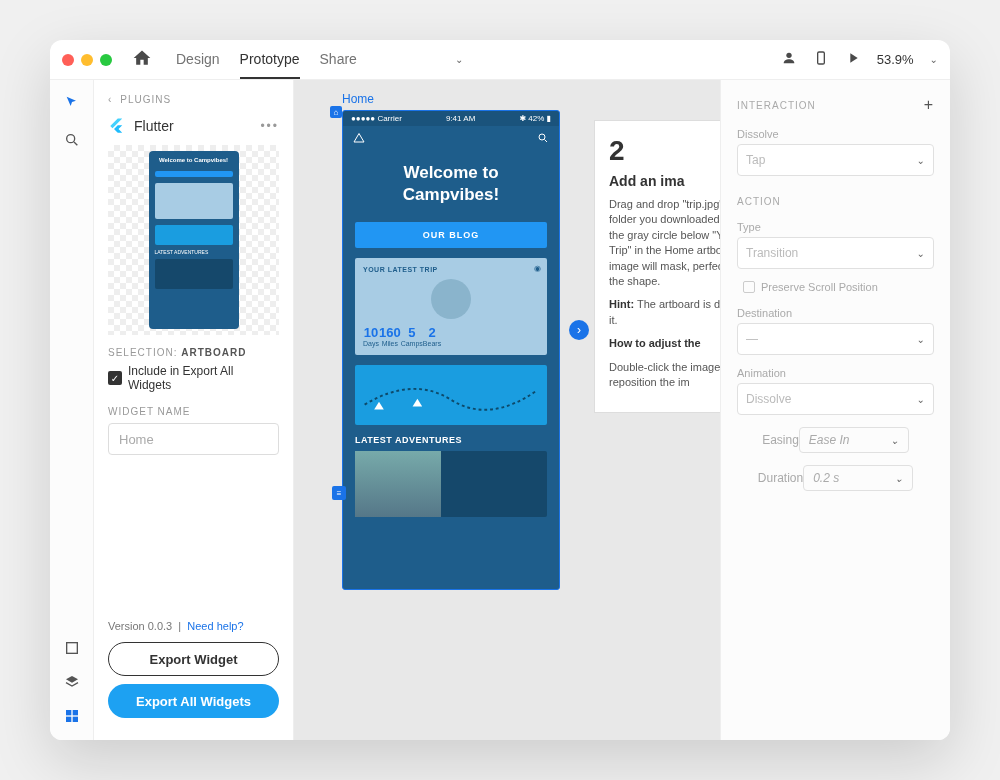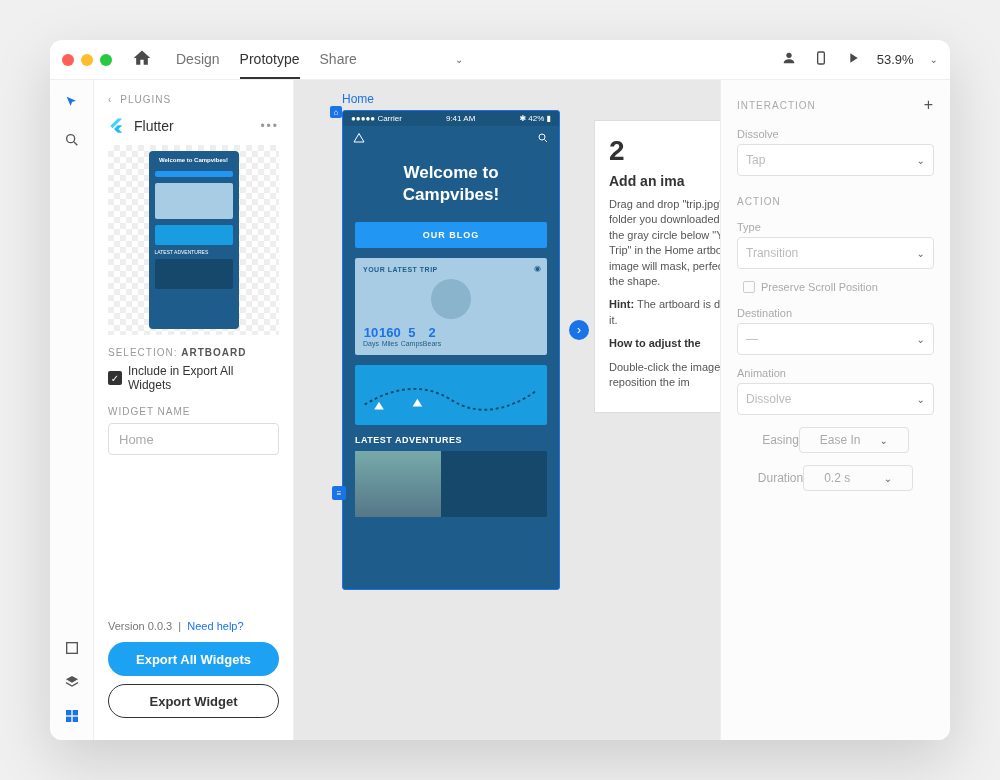--- a/index.html
+++ b/index.html
@@ -79,21 +79,21 @@
 .tutorial p{ margin-bottom:8px; line-height:1.4;}
 .tutorial b{ color:#333;}
 .rightpanel { width: 230px; border-left:1px solid #eee; background:#fcfcfc; padding:16px; font-size:12px; color:#aaa;}
 .rp-section{ margin-bottom:20px;}
 .rp-head{ display:flex; justify-content:space-between; align-items:center; font-size:10px; letter-spacing:1px; margin-bottom:14px;}
 .rp-label{ font-size:11px; margin-bottom:4px;}
 .rp-select{ width:100%; height:32px; border:1px solid #e0e0e0; border-radius:4px; background:#fff; padding:0 8px; display:flex; align-items:center; justify-content:space-between; margin-bottom:12px; color:#bbb; font-size:12px;}
 .rp-chk{ display:flex; align-items:center; gap:6px; margin:4px 0 14px 6px; font-size:11px;}
 .rp-chk .box{ width:12px; height:12px; border:1px solid #ccc; border-radius:2px;}
 .rp-row{ display:flex; justify-content:center; align-items:center; margin-bottom:12px;}
-.rp-row .val{ width:110px; height:26px; border:1px solid #e0e0e0; border-radius:4px; display:flex; align-items:center; justify-content:space-between; padding:0 20px; font-size:12px;}
+.rp-row .val{ width:110px; height:26px; border:1px solid #e0e0e0; border-radius:4px; display:flex; align-items:center; justify-content:space-between; padding:0 9px; font-size:12px;font-style:italic;}
 </style>
 </head>
 <body>
 
 <div class="window">
   <div class="titlebar">
     <div class="traffic">
       <div class="dot red"></div>
       <div class="dot yellow"></div>
       <div class="dot green"></div>
@@ -176,22 +176,22 @@
       <div class="chkrow">
         <span class="chk">✓</span>
         <span>Include in Export All Widgets</span>
       </div>
       <div class="fieldlabel">WIDGET NAME</div>
       <input class="textfield" value="Home" style="">
       <div class="version">
         <span>Version 0.0.3</span> &nbsp;|&nbsp;
         <a href="#">Need help?</a>
       </div>
+      <button class="btn outline">Export Widget</button>
       <button class="btn primary">Export All Widgets</button>
-      <button class="btn outline">Export Widget</button>
     </div>
 
     <div class="canvas">
       <div class="artboard-label">Home</div>
       <div class="ab-handle">⌂</div>
       <div class="artboard">
         <div class="ab-status">
           <span>●●●●● Carrier</span>
             <span>9:41 AM</span>
             <span>✱ <span>42%</span> ▮</span>

